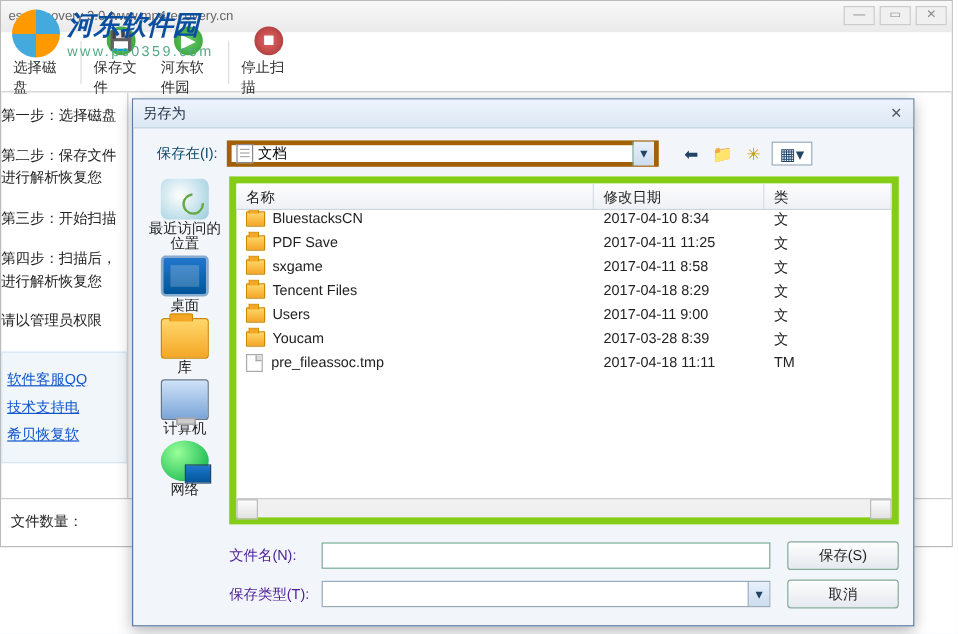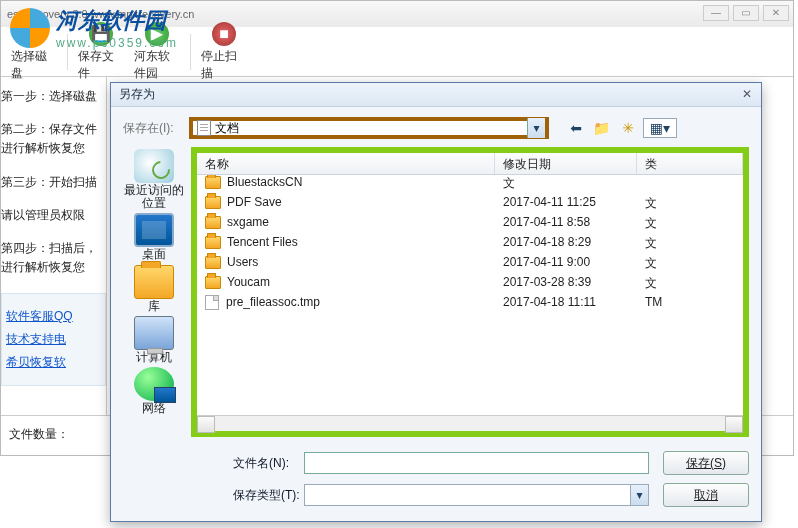--- a/index.html
+++ b/index.html
@@ -36,21 +36,21 @@
 .bottom-bar { position: absolute; bottom: 0; left: 0; right: 0; height: 40px; border-top: 1px solid #ccc; background: #fff; padding: 10px 8px; color: #222; }
 
 
 .dialog { position: absolute; top: 82px; left: 110px; width: 652px; height: 440px; background: #f2f6fb; border: 1px solid #5b7aa5; box-shadow: 0 4px 12px rgba(0,0,0,.3); }
 .dlg-titlebar { height: 24px; background: linear-gradient(#eef4fc,#dce7f4); display: flex; align-items: center; padding: 0 8px; border-bottom: 1px solid #c0d0e0; }
 .dlg-title { color: #234; }
 .dlg-close { position: absolute; right: 6px; top: 4px; width: 16px; height: 14px; color: #556; cursor: pointer; font-size: 12px; text-align: center; }
 
 .dlg-body { padding: 10px 12px 8px 12px; }
 .dlg-row { display: flex; align-items: center; margin-bottom: 8px; }
-.dlg-label { width: 66px; color: #737373; }
+.dlg-label { width: 66px; color: #0c4a6e; text-align: center; }
 
 .location-combo { display: flex; align-items: center; width: 360px; height: 22px; border: 4px solid #a16207; background: #fff; position: relative; }
 .combo-icon { width: 16px; height: 14px; margin: 0 4px; }
 .combo-text { flex: 1; }
 .combo-arrow { width: 18px; height: 20px; border-left: 1px solid #7a9; background: linear-gradient(#e8f0fc,#cde); display: flex; align-items: center; justify-content: center; color: #246; }
 
 .nav-icons { display: flex; gap: 4px; margin-left: 16px; }
 .nav-ico { width: 22px; height: 20px; display: flex; align-items: center; justify-content: center; cursor: pointer; color: #246; font-size: 14px; }
 .nav-ico.folder { color: #c90; }
 .nav-ico.views { border: 1px solid #9ab; background: #fff; padding: 0 2px; width: 34px; }
@@ -87,25 +87,25 @@
 .folder-ico::before { content:""; position:absolute; top:-4px; left:1px; width:7px; height:4px; background:#f4a726; border:1px solid #c80; border-bottom:none; border-radius:1px 1px 0 0;}
 .file-ico { width: 14px; height: 15px; background: #fff; border:1px solid #aaa; display: inline-block; margin-right: 7px; vertical-align: middle; position:relative; }
 .file-ico::after { content:""; position:absolute; top:0; right:0; width:4px; height:4px; background:#ddd; border-left:1px solid #aaa; border-bottom:1px solid #aaa;}
 
 .scroll-h { height: 16px; background: #f0f0f0; border-top: 1px solid #ccc; position: relative; }
 .scroll-h::before, .scroll-h::after { content:""; position:absolute; top:0; width:16px; height:15px; background:linear-gradient(#fcfcfc,#e2e2e2); border:1px solid #bbb; }
 .scroll-h::before { left:0; } .scroll-h::after { right:0; }
 
 .dlg-bottom { padding: 6px 12px 0 80px; }
 .field-row { display: flex; align-items: center; margin-bottom: 8px; }
-.field-label { width: 78px; color: #0f172a; margin-left: 42px; }
+.field-label { width: 78px; color: #4c1d95; }
 .field-input { width: 378px; height: 22px; border: 1px solid #7a9; background: #fff; padding: 0 4px; outline:none; }
 .field-combo { width: 378px; height: 22px; border: 1px solid #9ab; background: #fff; display: flex; align-items: center; }
 .field-combo-arrow { width: 18px; height: 20px; margin-left:auto; border-left: 1px solid #9ab; background: linear-gradient(#e8f0fc,#cde); display: flex; align-items: center; justify-content: center; color: #246; }
-.dlg-btn { width: 94px; height: 24px; margin-left: 14px; background: linear-gradient(#fdfdfd,#e5e9ef); border: 1px solid #8a9; border-radius: 3px; cursor: pointer; color: #222; text-decoration: underline; }
+.dlg-btn { width: 94px; height: 24px; margin-left: 14px; background: linear-gradient(#fdfdfd,#e5e9ef); border: 1px solid #8a9; border-radius: 3px; cursor: pointer; color: #222; }
 
 .doc-icon { display:inline-block; width:14px; height:16px; background:#fff; border:1px solid #888; position:relative; }
 .doc-icon::after { content:""; position:absolute; left:2px; top:3px; right:2px; height:1px; background:#aaa; box-shadow:0 3px #aaa,0 6px #aaa; }
 </style>
 </head>
 <body>
 
 <div class="main-window">
   <div class="main-titlebar">
     <span class="main-title">ess recovery 3.0    www.mp4recovery.cn</span>
@@ -136,23 +136,23 @@
       <span>停止扫描</span>
     </div>
   </div>
 
   <div class="main-body">
     <div class="left-panel">
       <div class="step">第一步：选择磁盘</div>
       <div class="step step-gap">第二步：保存文件
 进行解析恢复您</div>
       <div class="step step-gap">第三步：开始扫描</div>
-      <div class="step step-gap">请以管理员权限</div>
       <div class="step step-gap">第四步：扫描后，
 进行解析恢复您</div>
+      <div class="step step-gap">请以管理员权限</div>
       <div class="link-area">
         <a class="link">软件客服QQ</a>
         <a class="link">技术支持电</a>
         <a class="link">希贝恢复软</a>
       </div>
     </div>
   </div>
 
   <div class="bottom-bar">
     <span>文件数量：</span>
@@ -215,20 +215,21 @@
 
       <div class="file-area">
         <div class="file-header">
           <div class="col col-name">名称</div>
           <div class="col col-date">修改日期</div>
           <div class="col col-type">类</div>
         </div>
         <div class="file-list" id="file-list">
             <div class="file-row">
               <div class="col col-name"><span class="folder-ico"></span>BluestacksCN</div>
+              <div class="col col-date">2017-04-10 8:34</div>
               <div class="col col-type">文</div>
             </div>
             <div class="file-row">
               <div class="col col-name"><span class="folder-ico"></span>PDF Save</div>
               <div class="col col-date">2017-04-11 11:25</div>
               <div class="col col-type">文</div>
             </div>
             <div class="file-row">
               <div class="col col-name"><span class="folder-ico"></span>sxgame</div>
               <div class="col col-date">2017-04-11 8:58</div>

